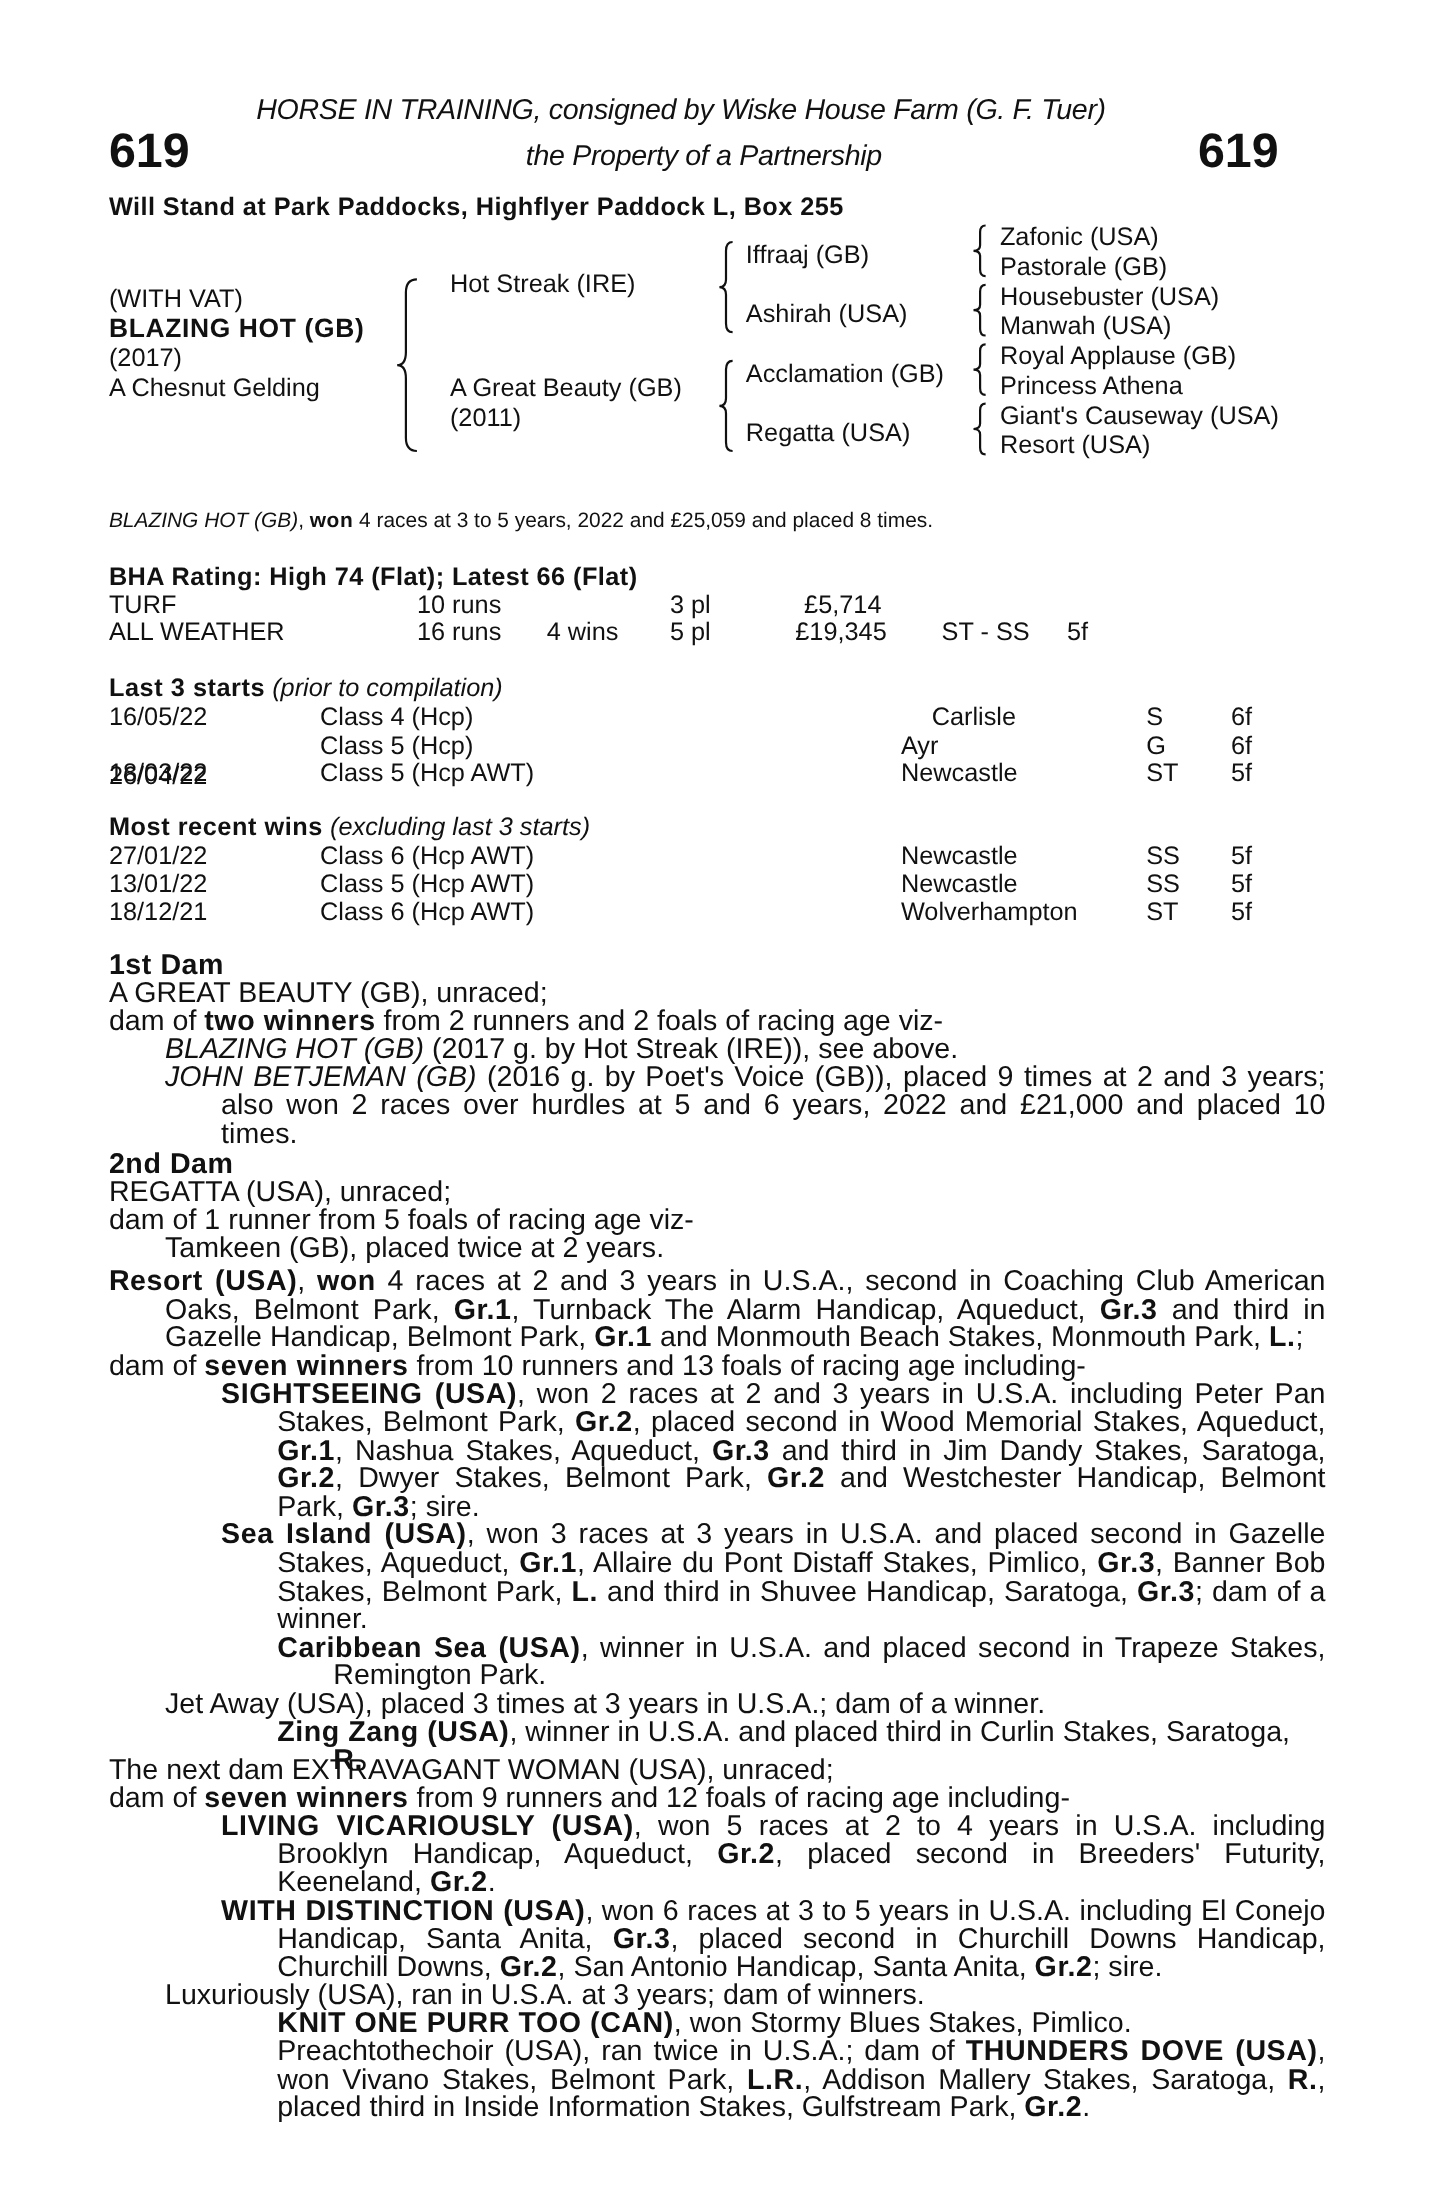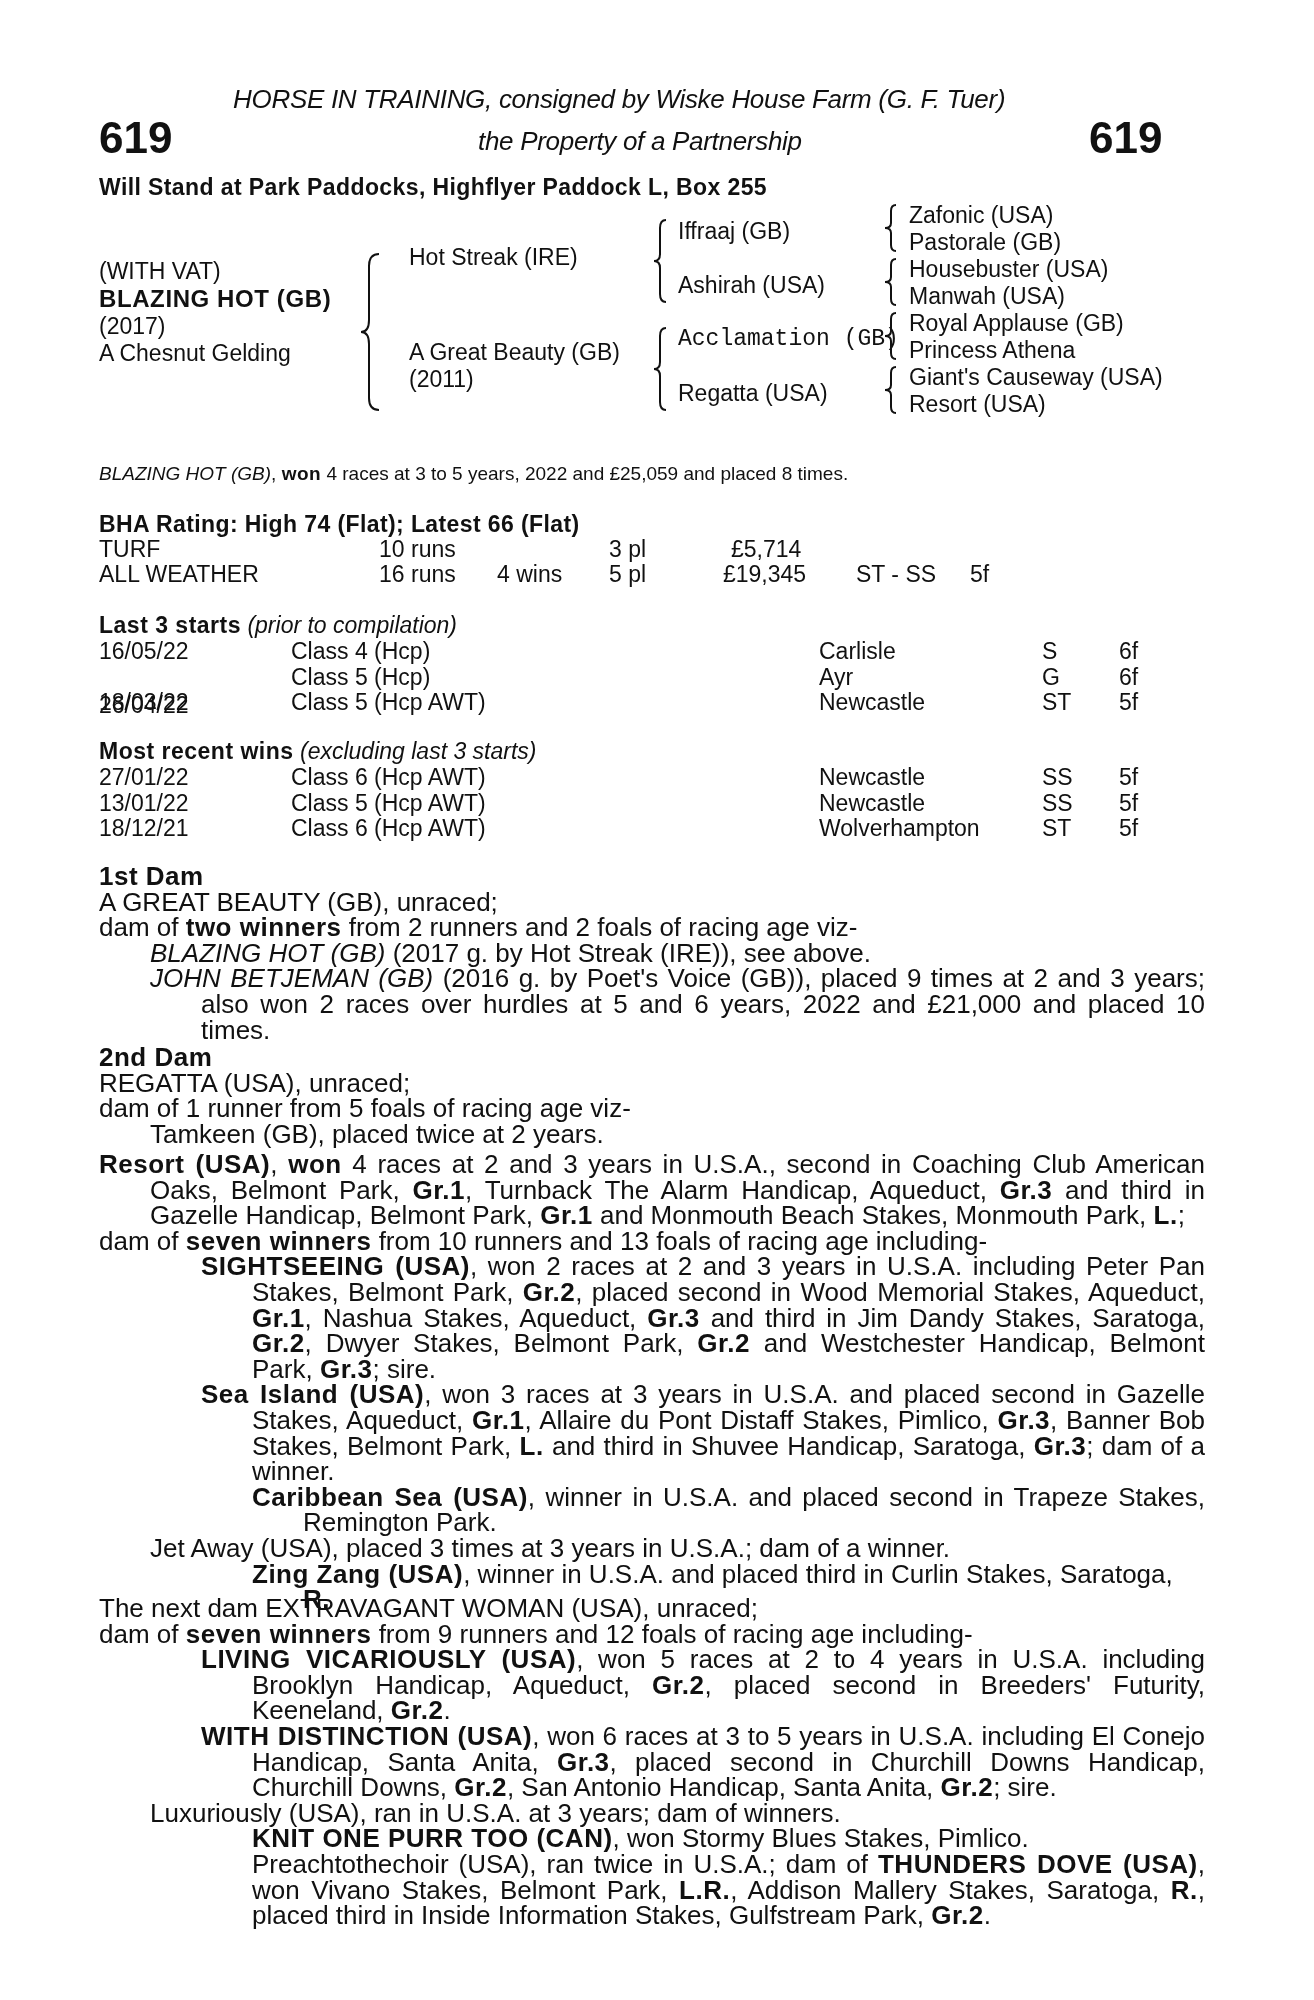--- a/index.html
+++ b/index.html
@@ -57,21 +57,21 @@
 
   <svg class="brace" style="left:553px; top:218px;" width="16" height="86" viewBox="0 0 16 86">
     <path d="M14 2 Q8 2 8 10 L8 36 Q8 43 2 43 Q8 43 8 50 L8 76 Q8 84 14 84" fill="none" stroke="#111" stroke-width="2"></path>
   </svg>
   <svg class="brace" style="left:553px; top:326px;" width="16" height="86" viewBox="0 0 16 86">
     <path d="M14 2 Q8 2 8 10 L8 36 Q8 43 2 43 Q8 43 8 50 L8 76 Q8 84 14 84" fill="none" stroke="#111" stroke-width="2"></path>
   </svg>
 
   <div class="abs ped" style="left:579px; top:218px;">Iffraaj (GB)</div>
   <div class="abs ped" style="left:579px; top:272px;">Ashirah (USA)</div>
-  <div class="abs ped" style="left:579px; top:326px;font-family:Liberation Mono, monospace;">Acclamation (GB)</div>
+  <div class="abs ped" style="left:579px; top:326px;">Acclamation (GB)</div>
   <div class="abs ped" style="left:579px; top:380px;">Regatta (USA)</div>
 
   <svg class="brace" style="left:785px; top:203px;" width="14" height="50" viewBox="0 0 14 50">
     <path d="M12 2 Q7 2 7 8 L7 20 Q7 25 1 25 Q7 25 7 30 L7 42 Q7 48 12 48" fill="none" stroke="#111" stroke-width="2"></path>
   </svg>
   <svg class="brace" style="left:785px; top:257px;" width="14" height="50" viewBox="0 0 14 50">
     <path d="M12 2 Q7 2 7 8 L7 20 Q7 25 1 25 Q7 25 7 30 L7 42 Q7 48 12 48" fill="none" stroke="#111" stroke-width="2"></path>
   </svg>
   <svg class="brace" style="left:785px; top:311px;" width="14" height="50" viewBox="0 0 14 50">
     <path d="M12 2 Q7 2 7 8 L7 20 Q7 25 1 25 Q7 25 7 30 L7 42 Q7 48 12 48" fill="none" stroke="#111" stroke-width="2"></path>
@@ -112,21 +112,21 @@
     <span class="cell" style="left:871px">5f</span>
   </div>
 
   <div class="abs" style="left:0; top:612px; font-size:23px;">
     <span class="hb">Last 3 starts</span><span class="it"> (prior to compilation)</span>
   </div>
   <div id="last-starts-rows">
       <div class="row" style="top: 638px;">
         <span class="cell" style="left: 0px;">16/05/22</span>
         <span class="cell" style="left: 192px;">Class 4 (Hcp)</span>
-        <span class="cell" style="left: 720px;">Carlisle</span>
+        <span class="cell" style="left: 748px;">Carlisle</span>
         <span class="cell" style="left: 943px;">S</span>
         <span class="cell" style="left: 1020px;">6f</span>
       </div>
       <div class="row" style="top: 663.5px;">
         <span class="cell" style="left: 0px; margin-top: 28px;">26/04/22</span>
         <span class="cell" style="left: 192px;">Class 5 (Hcp)</span>
         <span class="cell" style="left: 720px;">Ayr</span>
         <span class="cell" style="left: 943px;">G</span>
         <span class="cell" style="left: 1020px;">6f</span>
       </div>

